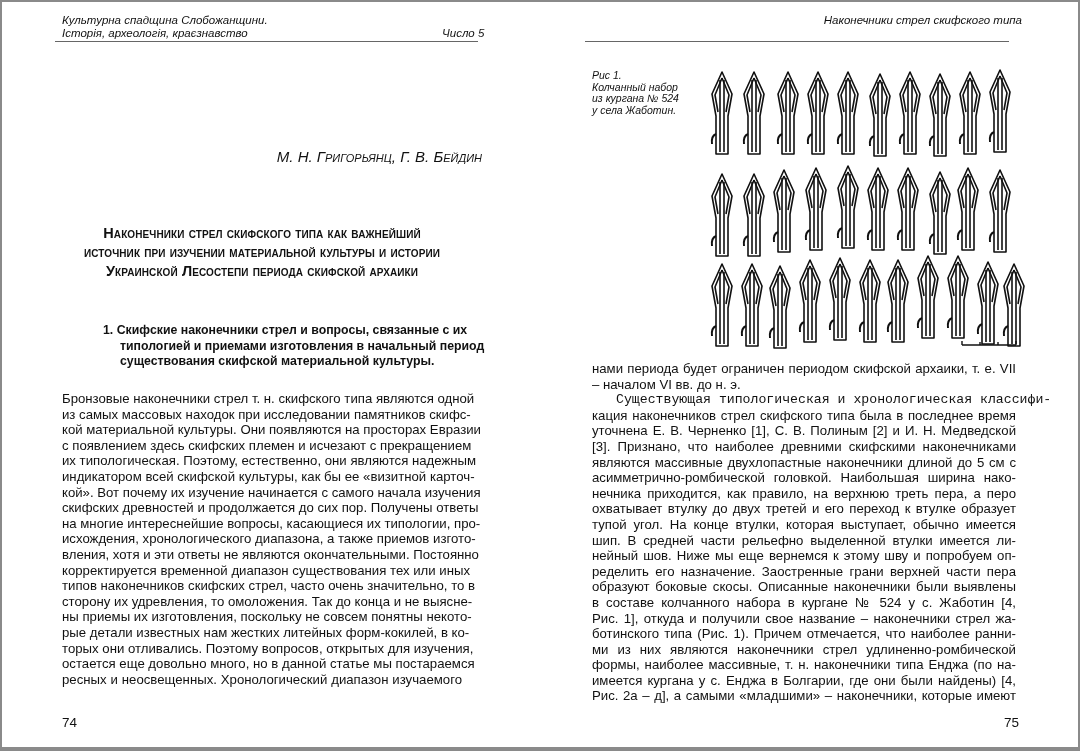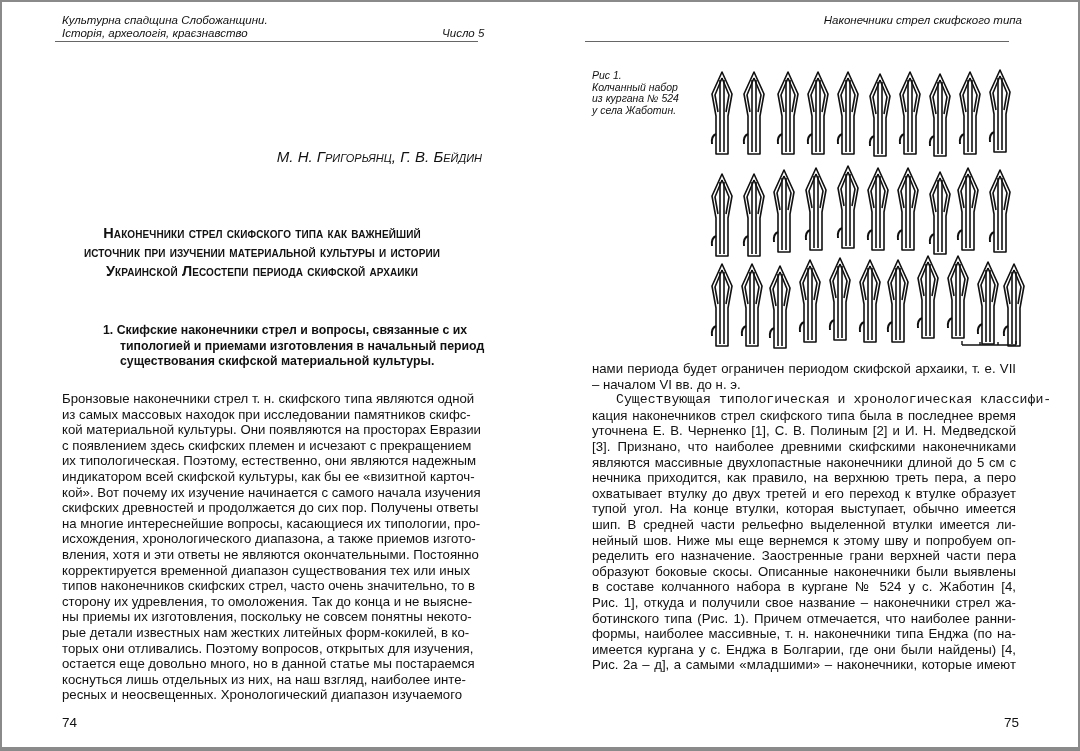--- a/index.html
+++ b/index.html
@@ -75,21 +75,20 @@
     <span class="line">на многие интереснейшие вопросы, касающиеся их типологии, про-</span>
     <span class="line">исхождения, хронологического диапазона, а также приемов изгото-</span>
     <span class="line">вления, хотя и эти ответы не являются окончательными. Постоянно</span>
     <span class="line">корректируется временной диапазон существования тех или иных</span>
     <span class="line">типов наконечников скифских стрел, часто очень значительно, то в</span>
     <span class="line">сторону их удревления, то омоложения. Так до конца и не выясне-</span>
     <span class="line">ны приемы их изготовления, поскольку не совсем понятны некото-</span>
     <span class="line">рые детали известных нам жестких литейных форм-кокилей, в ко-</span>
     <span class="line">торых они отливались. Поэтому вопросов, открытых для изучения,</span>
     <span class="line">остается еще довольно много, но в данной статье мы постараемся</span>
-    <span class="line">коснуться лишь отдельных из них, на наш взгляд, наиболее инте-</span>
     <span class="line">ресных и неосвещенных. Хронологический диапазон изучаемого</span>
   </div>
 
   <div class="page-num" style="left:62px;">74</div>
 </div>
 
 <div class="page page-right">
   <div class="run-head" style="right:58px; top:14px;">Наконечники стрел скифского типа</div>
   <div class="rule" style="left:45px; top:41px; width:424px;"></div>
 </div>
@@ -169,28 +168,30 @@
 </div>
 
 <div class="body-text" style="left:592px; top:361px; width:424px;">
   <span class="line">нами периода будет ограничен периодом скифской архаики, т. е. VII</span>
   <span class="line last">– началом VI вв. до н. э.</span>
   <span class="line indent">Существующая типологическая и хронологическая классифи-</span>
   <span class="line">кация наконечников стрел скифского типа была в последнее время</span>
   <span class="line">уточнена Е. В. Черненко [1], С. В. Полиным [2] и И. Н. Медведской</span>
   <span class="line">[3]. Признано, что наиболее древними скифскими наконечниками</span>
   <span class="line">являются массивные двухлопастные наконечники длиной до 5 см с</span>
+  <span class="line">асимметрично-ромбической головкой. Наибольшая ширина нако-</span>
   <span class="line">нечника приходится, как правило, на верхнюю треть пера, а перо</span>
   <span class="line">охватывает втулку до двух третей и его переход к втулке образует</span>
   <span class="line">тупой угол. На конце втулки, которая выступает, обычно имеется</span>
   <span class="line">шип. В средней части рельефно выделенной втулки имеется ли-</span>
   <span class="line">нейный шов. Ниже мы еще вернемся к этому шву и попробуем оп-</span>
   <span class="line">ределить его назначение. Заостренные грани верхней части пера</span>
   <span class="line">образуют боковые скосы. Описанные наконечники были выявлены</span>
   <span class="line">в составе колчанного набора в кургане № 524 у с. Жаботин [4,</span>
   <span class="line">Рис. 1], откуда и получили свое название – наконечники стрел жа-</span>
   <span class="line">ботинского типа (Рис. 1). Причем отмечается, что наиболее ранни-</span>
+  <span class="line">ми из них являются наконечники стрел удлиненно-ромбической</span>
   <span class="line">формы, наиболее массивные, т. н. наконечники типа Енджа (по на-</span>
   <span class="line">имеется кургана у с. Енджа в Болгарии, где они были найдены) [4,</span>
   <span class="line">Рис. 2а – д], а самыми «младшими» – наконечники, которые имеют</span>
 </div>
 
 <div class="page-num" style="left:1004px;">75</div>
 
 </body></html>

